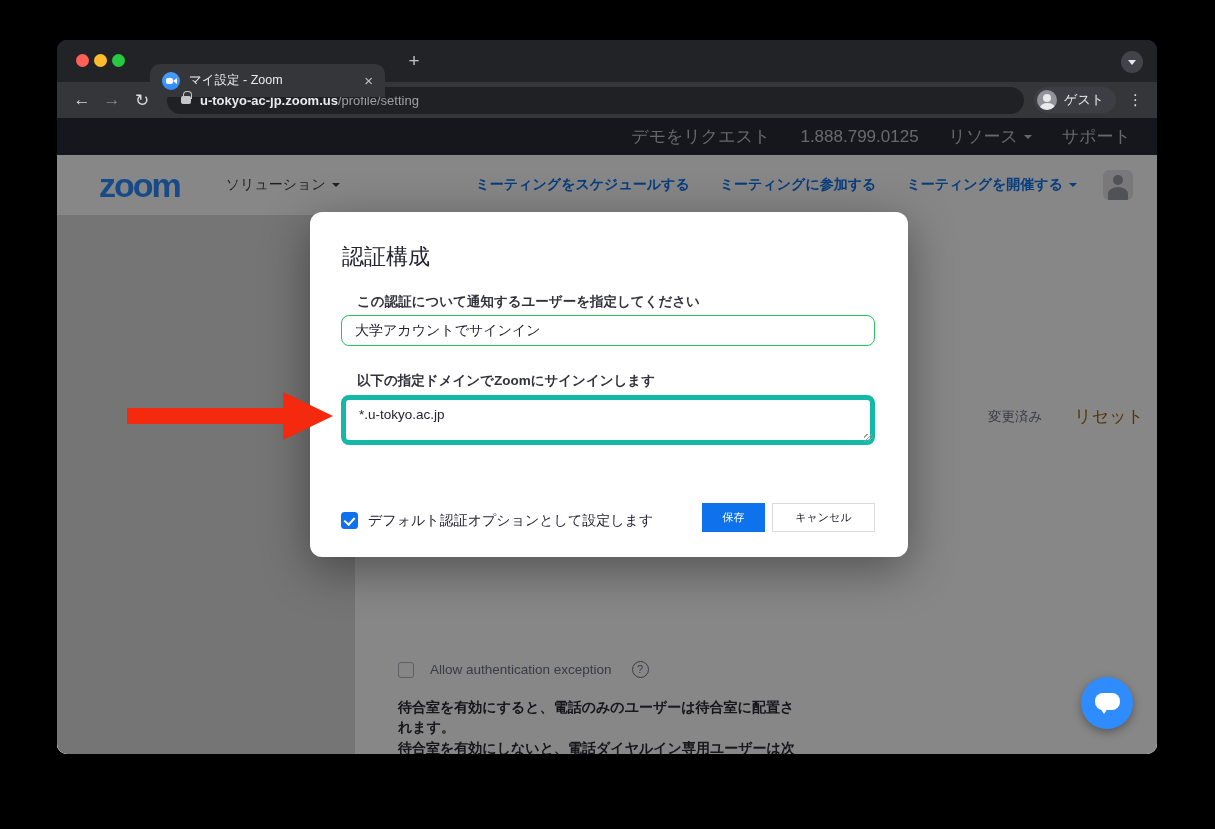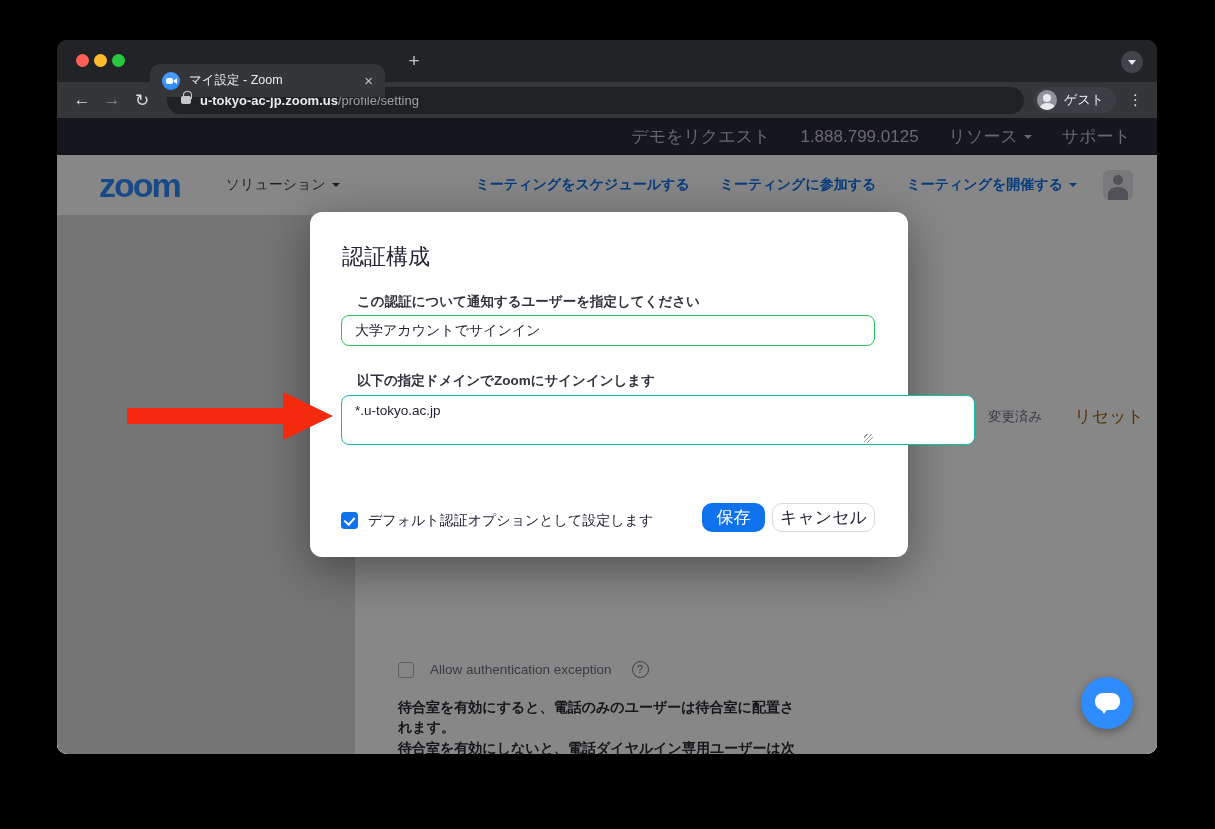--- a/index.html
+++ b/index.html
@@ -76,26 +76,26 @@
 
   .overlay { position:absolute; inset:0; background:rgba(0,0,0,0.47); z-index:5; }
 
   
   .modal { position:absolute; left:253px; top:94px; width:598px; height:345px; background:#fff; border-radius:12px; box-shadow:0 12px 48px rgba(0,0,0,0.4); z-index:10; }
   .modal-title { position:absolute; left:32px; top:30px; font-size:22px; color:#232333; font-weight:500; }
   .m-label { position:absolute; left:32px; font-size:13.5px; font-weight:700; color:#33333d;margin-left:15px; }
   .m-label-1 { top:81px; }
   .m-label-2 { top:160px; }
   .m-input { position:absolute; left:31px; top:103px; width:534px; height:31px; border:1px solid #22c55e; border-radius:8px; font-size:14px; color:#232333; padding:0 13px; outline:none; font-family:inherit; background:#fff; }
-  .m-textarea { position:absolute; left:31px; top:183px; width:634px; height:50px; border:1px solid #14b8a6; border-radius:8px; font-size:13.5px; color:#232333; padding:7px 13px; outline:none; resize:none; font-family:inherit; background:#fff; }
+  .m-textarea { position:absolute; left:31px; top:183px; width:534px; height:50px; border:5px solid #14b8a6; border-radius:8px; font-size:13.5px; color:#232333; padding:7px 13px; outline:none; resize:none; font-family:inherit; background:#fff; }
   .resize-grip { position:absolute; left:554px; top:222px; width:9px; height:9px; background:repeating-linear-gradient(135deg, transparent 0 2px, #9b9ba3 2px 3px); z-index:11; border-radius:0 0 6px 0; }
   .m-checkbox { position:absolute; left:31px; top:300px; width:17px; height:17px; background:#0e72ed; border-radius:3.5px; }
   .m-checkbox::after { content:""; position:absolute; left:4.5px; top:2.5px; width:5px; height:8px; border:solid #fff; border-width:0 2px 2px 0; transform:rotate(42deg); }
   .m-check-label { position:absolute; left:58px; top:300px; font-size:14px; color:#232333; }
-  .btn { position:absolute; top:291px; height:29px; border-radius:10px; font-size:17px; display:flex; align-items:center; justify-content:center; font-family:inherit; }
+  .btn { position:absolute; top:291px; height:29px; border-radius:0; font-size:11px; display:flex; align-items:center; justify-content:center; font-family:inherit; }
   .btn-save { left:392px; width:63px; background:#0e72ed; color:#fff; border:none; }
   .btn-cancel { left:462px; width:103px; background:#fff; color:#232333; border:1px solid #d9d9de; }
 
   
   .chat-fab { position:absolute; left:1024px; top:559px; width:52px; height:52px; border-radius:50%; background:#2f8cff; z-index:12; box-shadow:0 3px 10px rgba(0,0,0,0.35); }
   .chat-bubble { position:absolute; left:14px; top:16px; width:25px; height:17px; background:#fff; border-radius:8px; }
   .chat-bubble::after { content:""; position:absolute; left:5px; top:15px; border-left:4px solid transparent; border-right:4px solid transparent; border-top:6px solid #fff; }
 
   
   .arrow-shaft { position:absolute; left:127px; top:408px; width:158px; height:16px; background:#f5290e; z-index:30; }

